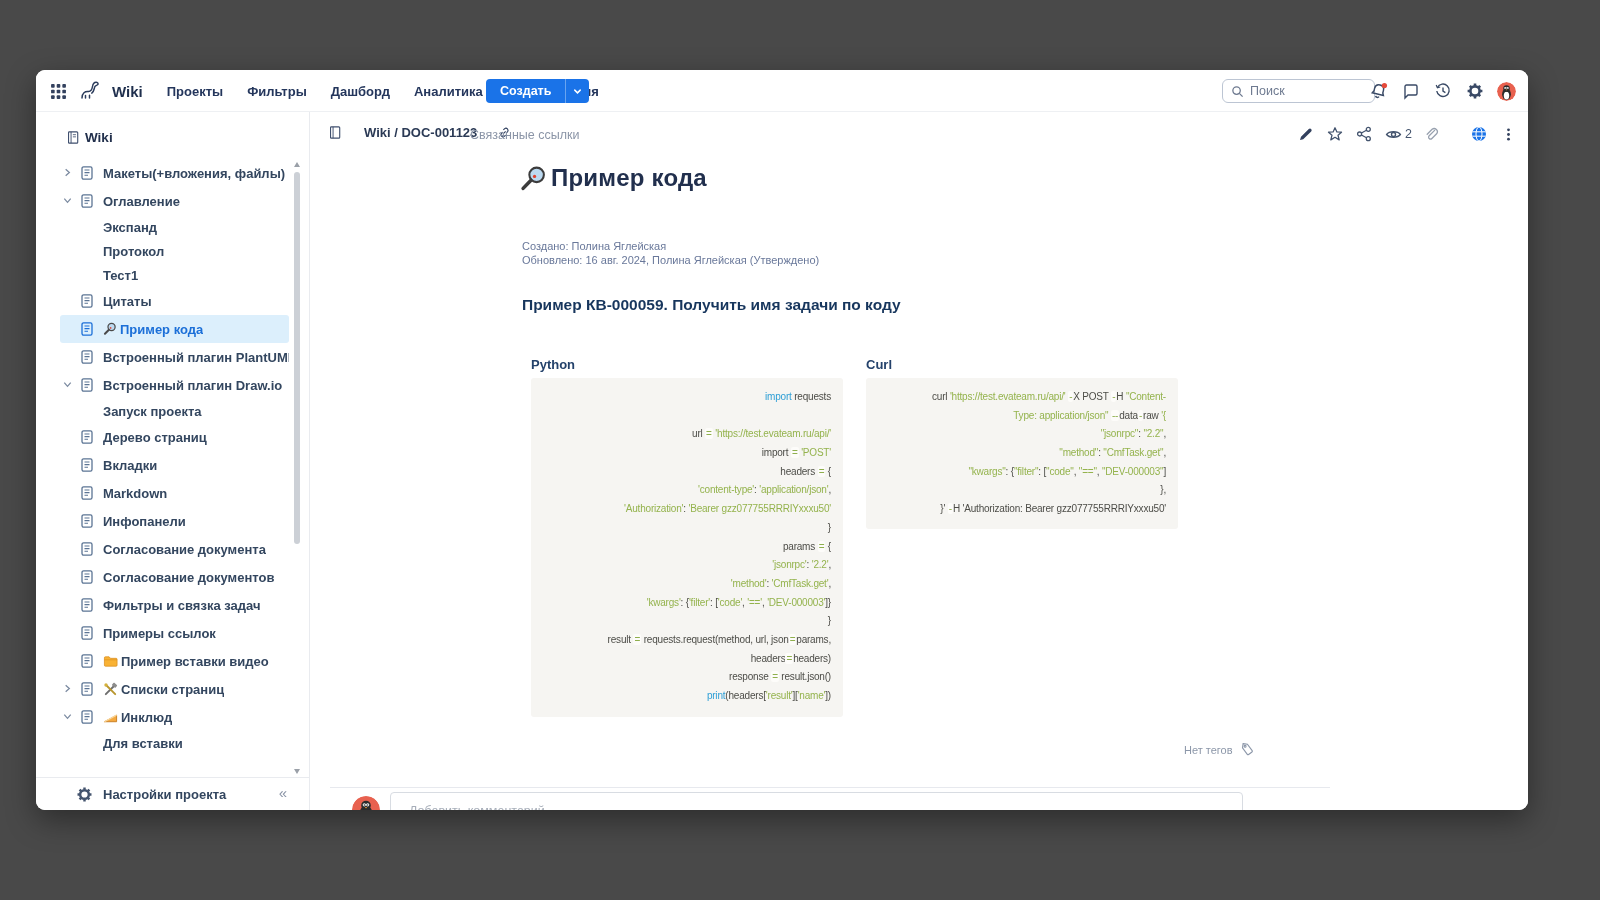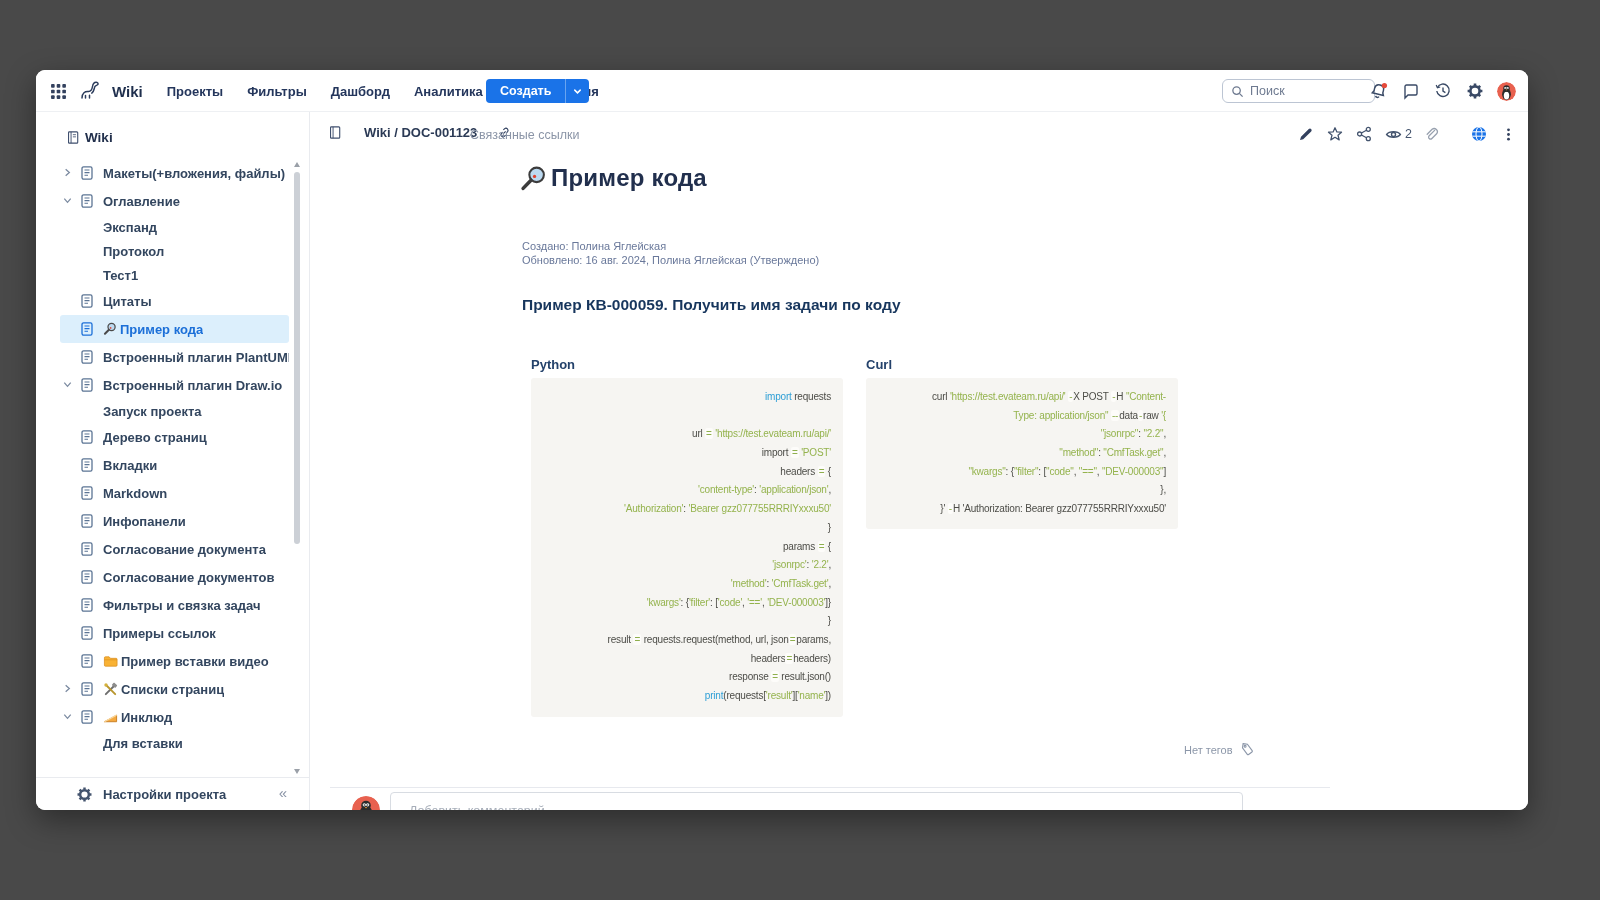--- a/index.html
+++ b/index.html
@@ -528,21 +528,21 @@
         <div class="code-line"><span class="tok-pl">    </span><span class="tok-str">'Authorization'</span><span class="tok-pl">: </span><span class="tok-str">'Bearer gzz077755RRRIYxxxu50'</span></div>
         <div class="code-line"><span class="tok-pl">}</span></div>
         <div class="code-line"><span class="tok-pl">params </span><span class="tok-op">=</span><span class="tok-pl"> {</span></div>
         <div class="code-line"><span class="tok-pl">    </span><span class="tok-str">'jsonrpc'</span><span class="tok-pl">: </span><span class="tok-str">'2.2'</span><span class="tok-pl">,</span></div>
         <div class="code-line"><span class="tok-pl">    </span><span class="tok-str">'method'</span><span class="tok-pl">: </span><span class="tok-str">'CmfTask.get'</span><span class="tok-pl">,</span></div>
         <div class="code-line"><span class="tok-pl">    </span><span class="tok-str">'kwargs'</span><span class="tok-pl">: {</span><span class="tok-str">'filter'</span><span class="tok-pl">: [</span><span class="tok-str">'code'</span><span class="tok-pl">, </span><span class="tok-str">'=='</span><span class="tok-pl">, </span><span class="tok-str">'DEV-000003'</span><span class="tok-pl">]}</span></div>
         <div class="code-line"><span class="tok-pl">}</span></div>
         <div class="code-line"><span class="tok-pl">result </span><span class="tok-op">=</span><span class="tok-pl"> requests.request(method, url, json</span><span class="tok-op">=</span><span class="tok-pl">params,</span></div>
         <div class="code-line"><span class="tok-pl">headers</span><span class="tok-op">=</span><span class="tok-pl">headers)</span></div>
         <div class="code-line"><span class="tok-pl">response </span><span class="tok-op">=</span><span class="tok-pl"> result.json()</span></div>
-        <div class="code-line"><span class="tok-kw">print</span><span class="tok-pl">(requests[</span><span class="tok-str">'result'</span><span class="tok-pl">][</span><span class="tok-str">'name'</span><span class="tok-pl">])</span></div>
+        <div class="code-line"><span class="tok-kw">print</span><span class="tok-pl">(headers[</span><span class="tok-str">'result'</span><span class="tok-pl">][</span><span class="tok-str">'name'</span><span class="tok-pl">])</span></div>
       </div>
     <div class="code-label curl">Curl</div>
     <div class="code-block curl">
         <div class="code-line"><span class="tok-pl">curl </span><span class="tok-str">'https://test.evateam.ru/api/'</span><span class="tok-pl"> </span><span class="tok-op">-</span><span class="tok-pl">X POST </span><span class="tok-op">-</span><span class="tok-pl">H </span><span class="tok-str">"Content-</span></div>
         <div class="code-line"><span class="tok-str">Type: application/json"</span><span class="tok-pl"> </span><span class="tok-op">--</span><span class="tok-pl">data</span><span class="tok-op">-</span><span class="tok-pl">raw </span><span class="tok-str">'{</span></div>
         <div class="code-line"><span class="tok-pl">    </span><span class="tok-str">"jsonrpc"</span><span class="tok-pl">: </span><span class="tok-str">"2.2"</span><span class="tok-pl">,</span></div>
         <div class="code-line"><span class="tok-pl">    </span><span class="tok-str">"method"</span><span class="tok-pl">: </span><span class="tok-str">"CmfTask.get"</span><span class="tok-pl">,</span></div>
         <div class="code-line"><span class="tok-pl">    </span><span class="tok-str">"kwargs"</span><span class="tok-pl">: {</span><span class="tok-str">"filter"</span><span class="tok-pl">: [</span><span class="tok-str">"code"</span><span class="tok-pl">, </span><span class="tok-str">"=="</span><span class="tok-pl">, </span><span class="tok-str">"DEV-000003"</span><span class="tok-pl">]</span></div>
         <div class="code-line"><span class="tok-pl">    },</span></div>
         <div class="code-line"><span class="tok-pl">}' </span><span class="tok-op">-</span><span class="tok-pl">H </span><span class="tok-pl">'Authorization: Bearer gzz077755RRRIYxxxu50'</span></div>

